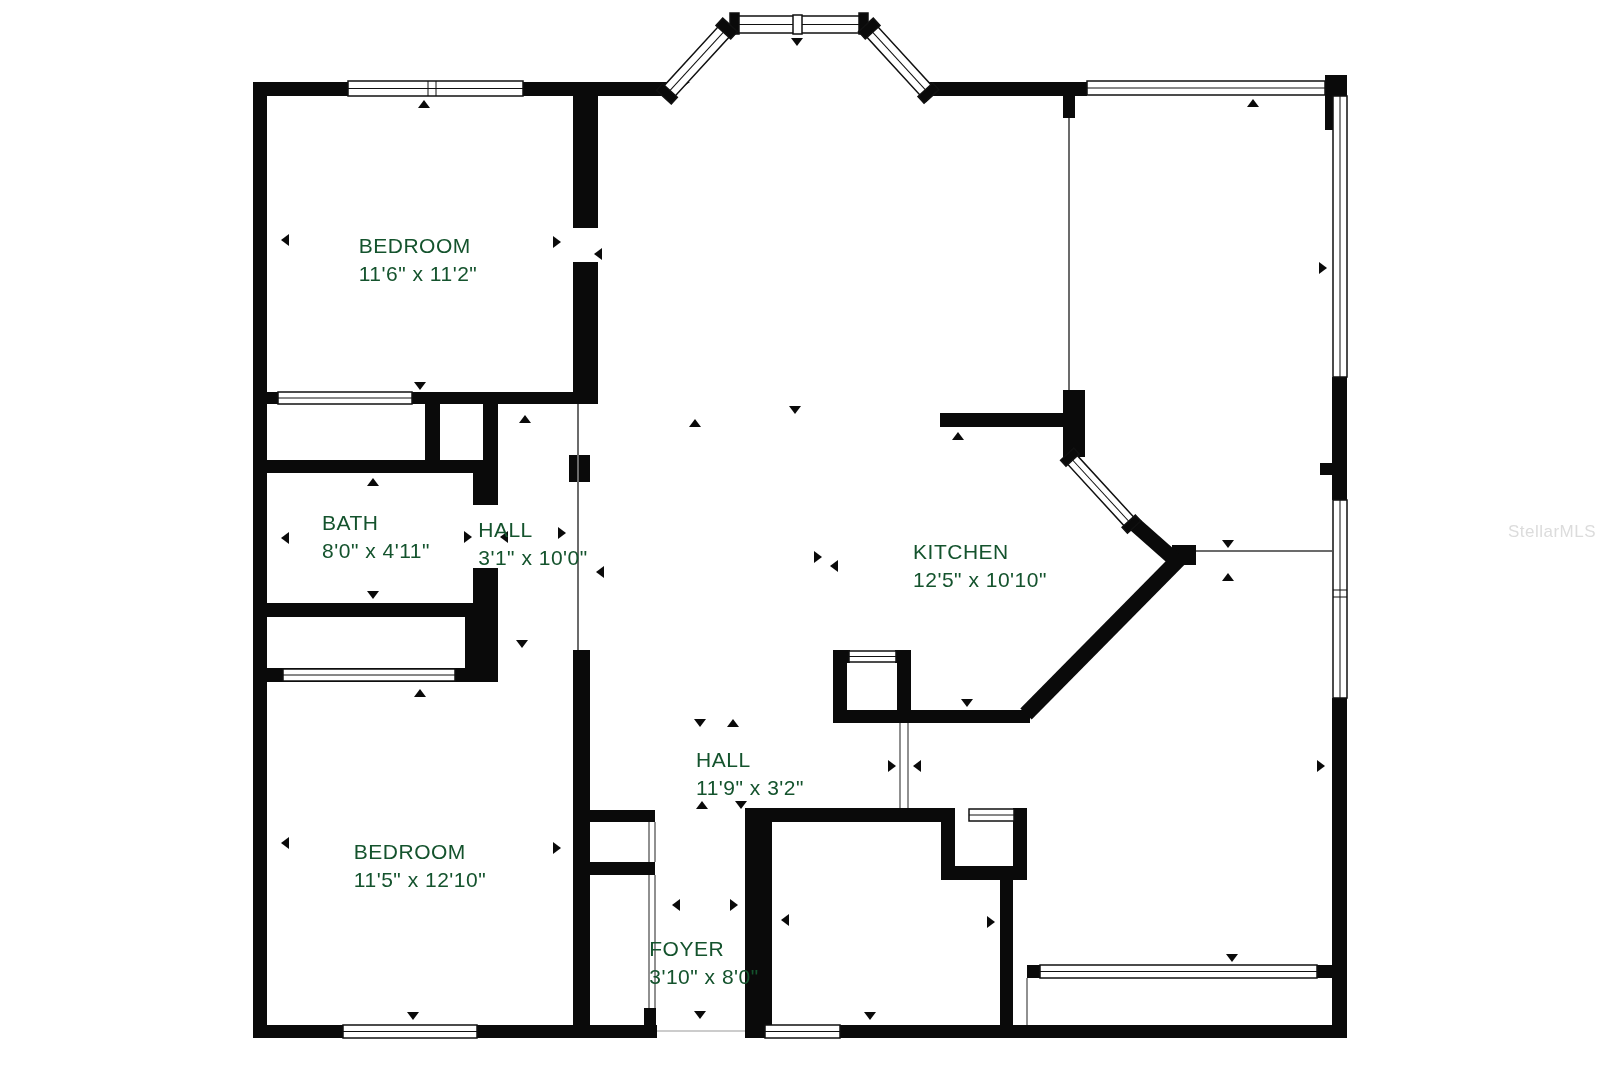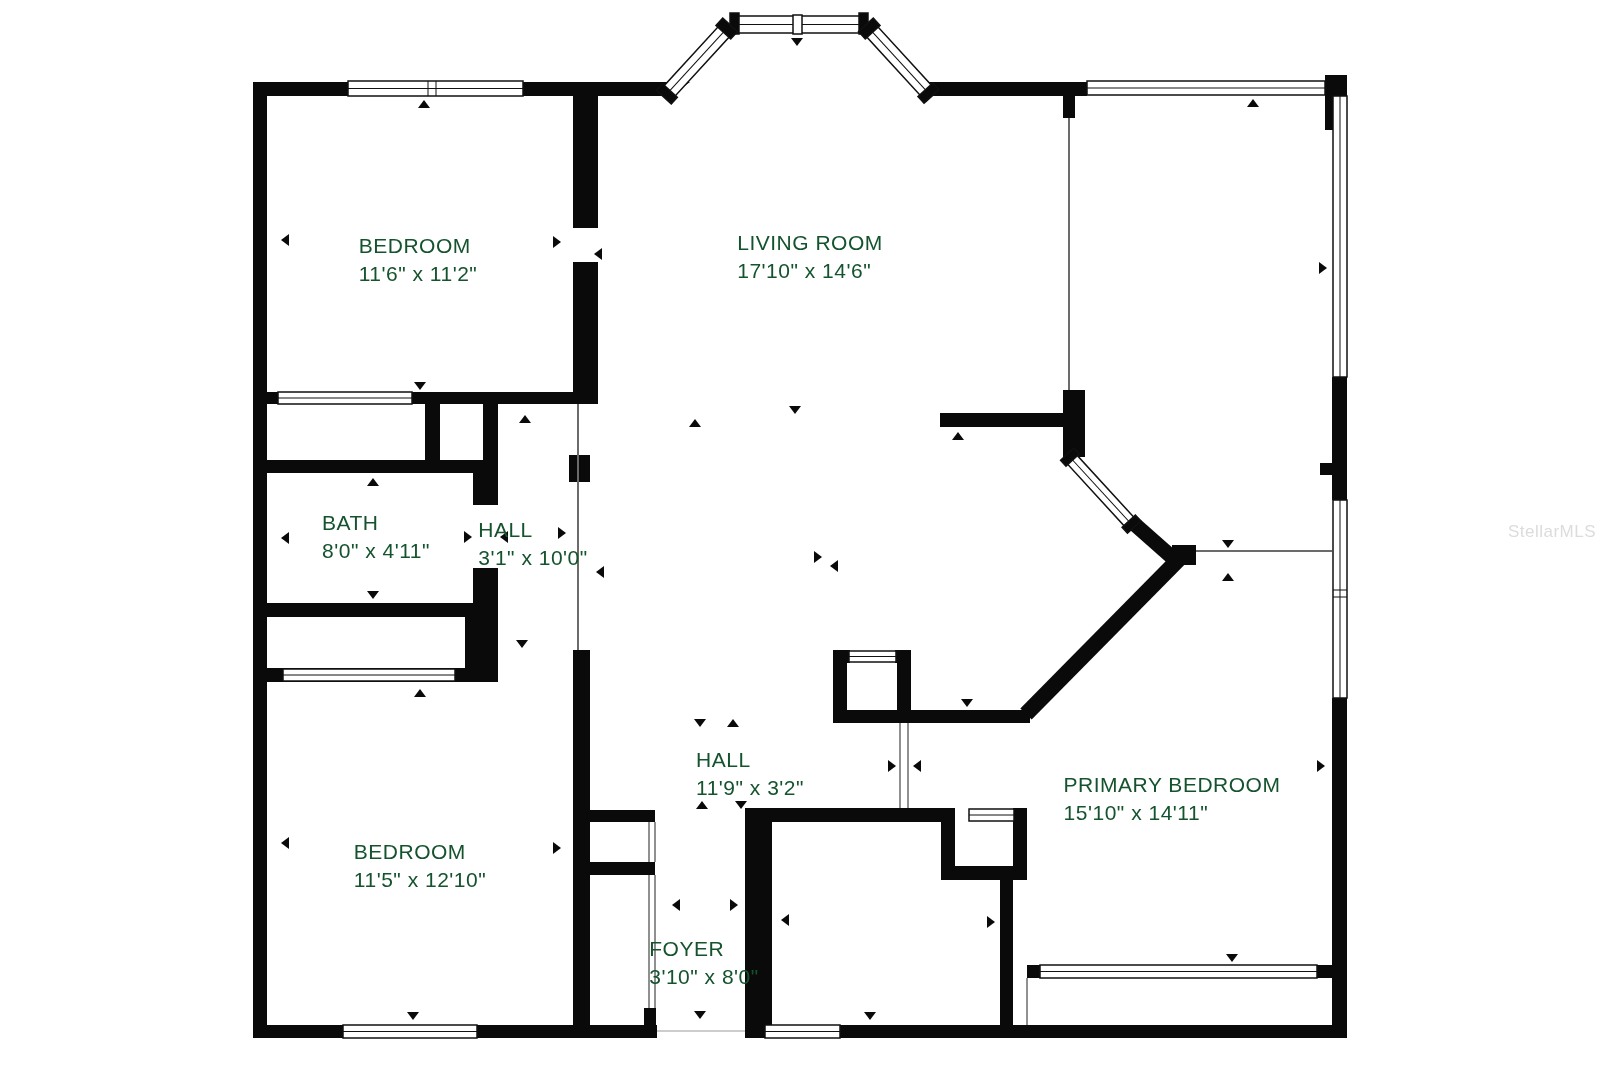--- a/index.html
+++ b/index.html
@@ -238,43 +238,39 @@
       <polygon points="913,766 921,760 921,772"></polygon>
       <polygon points="525,415 519,423 531,423"></polygon>
       <polygon points="522,648 516,640 528,640"></polygon>
     </g>
   </svg>
 
   <div class="room-label" style="left:418px;top:260px">
     <div class="room-name">BEDROOM</div>
     <div class="room-dims">11'6" x 11'2"</div>
   </div>
-  <div class="room-label" style="left:810px;top:257px">
-    <div class="room-name">LIVING ROOM</div>
-    <div class="room-dims">17'10" x 14'6"</div>
-  </div>
   <div class="room-label" style="left:376px;top:537px">
     <div class="room-name">BATH</div>
     <div class="room-dims">8'0" x 4'11"</div>
   </div>
   <div class="room-label" style="left:533px;top:544px">
     <div class="room-name">HALL</div>
     <div class="room-dims">3'1" x 10'0"</div>
   </div>
+  <div class="room-label" style="left:980px;top:566px">
+    <div class="room-name">KITCHEN</div>
+    <div class="room-dims">12'5" x 10'10"</div>
+  </div>
   <div class="room-label" style="left:750px;top:774px">
     <div class="room-name">HALL</div>
     <div class="room-dims">11'9" x 3'2"</div>
   </div>
   <div class="room-label" style="left:420px;top:866px">
     <div class="room-name">BEDROOM</div>
     <div class="room-dims">11'5" x 12'10"</div>
   </div>
   <div class="room-label" style="left:704px;top:963px">
     <div class="room-name">FOYER</div>
     <div class="room-dims">3'10" x 8'0"</div>
   </div>
-  <div class="room-label" style="left:1172px;top:799px">
-    <div class="room-name">PRIMARY BEDROOM</div>
-    <div class="room-dims">15'10" x 14'11"</div>
-  </div>
 
   <div class="watermark" style="left:1552px;top:532px">StellarMLS</div>
 </div>
 
 </body></html>

